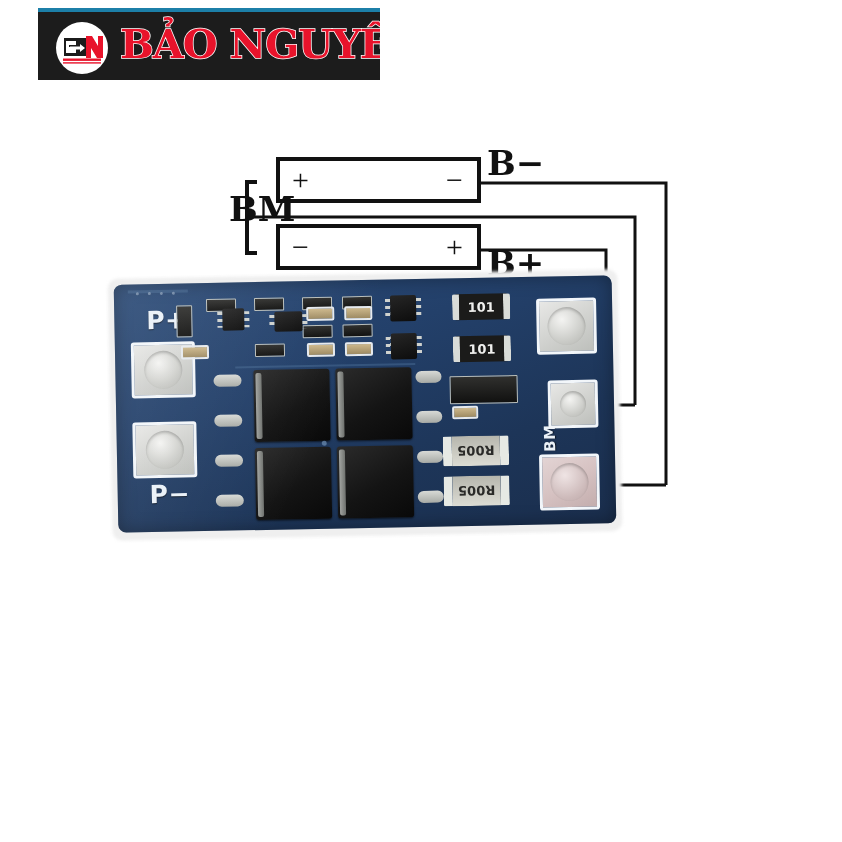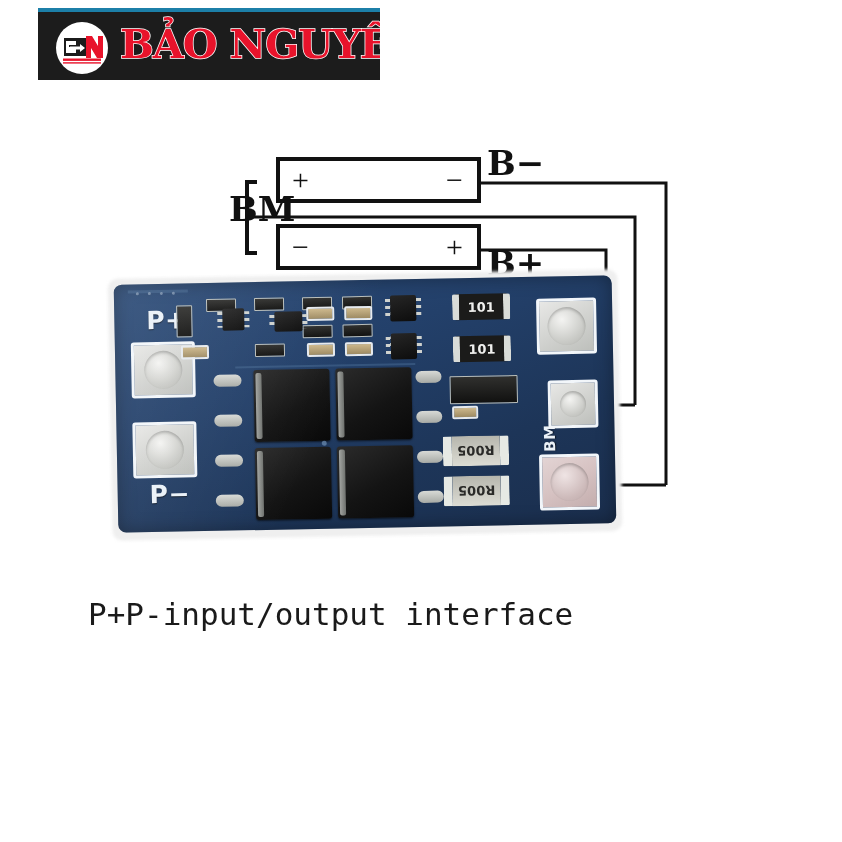--- a/index.html
+++ b/index.html
@@ -342,15 +342,14 @@
       <div class="trace" style="left:14px;top:6px;width:60px;height:3px;"></div>
       <div class="trace" style="left:120px;top:84px;width:180px;height:2px;"></div>
       <div class="via" style="left:22px;top:8px;"></div>
       <div class="via" style="left:34px;top:8px;"></div>
       <div class="via" style="left:46px;top:8px;"></div>
       <div class="via" style="left:58px;top:8px;"></div>
       <div class="via" style="left:205px;top:160px;width:5px;height:5px;background:#6e8fb4;"></div>
     </div>
   </div>
 
-  <div class="caption">P+P-input/output interface</div>
 
 </div>
 
 </body></html>

